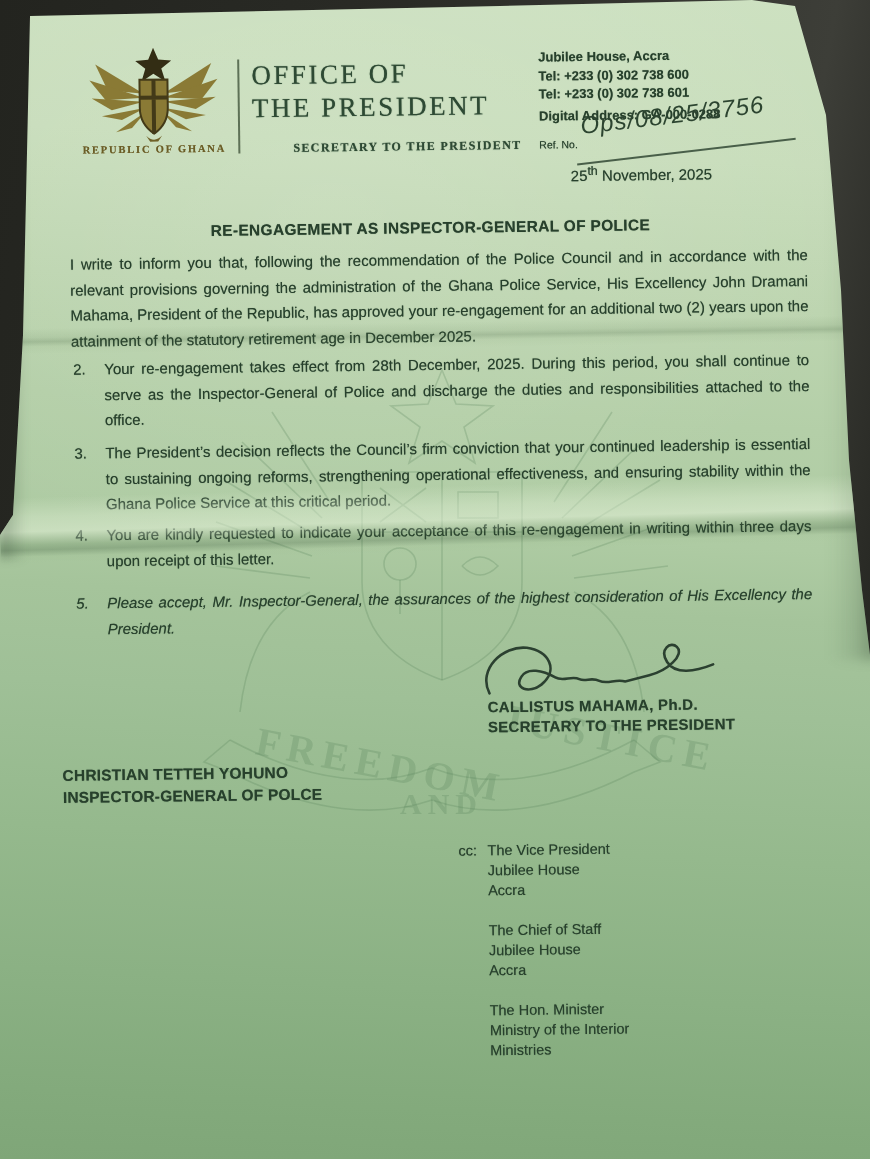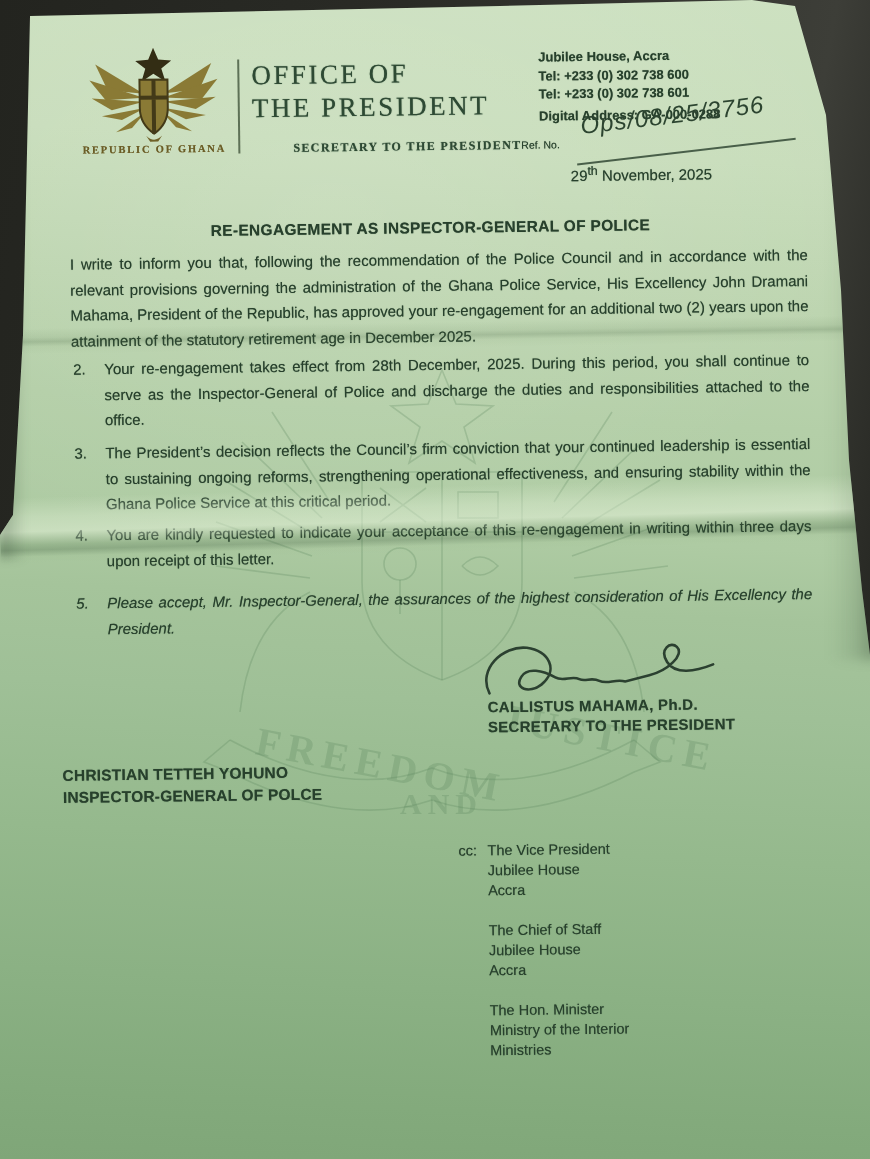--- a/index.html
+++ b/index.html
@@ -29,21 +29,21 @@
   .serifhead{font-family:"Liberation Serif",serif;color:#2e4a34;text-shadow:0 0 1px rgba(46,74,52,.75);}
   .office1{position:absolute;left:258px;top:58px;font-size:27px;letter-spacing:2.5px;}
   .office2{position:absolute;left:258px;top:91px;font-size:27px;letter-spacing:2.5px;}
   .secline{position:absolute;left:299px;top:139px;font-size:12px;letter-spacing:1.4px;font-weight:bold;}
   .divider{position:absolute;left:244px;top:57px;width:2px;height:94px;background:rgba(45,65,42,.7);}
   .crest{position:absolute;left:94px;top:42px;}
   .crest-label{position:absolute;left:72px;top:140px;width:176px;text-align:center;
     font-family:"Liberation Serif",serif;font-size:10.5px;font-weight:bold;letter-spacing:1.8px;color:#6b5d26;text-shadow:0 0 .6px rgba(107,93,38,.7);}
   .contact{position:absolute;left:545px;top:50px;font-size:13px;font-weight:bold;line-height:18.5px;}
   .contact .gap{margin-top:3px;}
-  .ref-label{position:absolute;left:527px;top:140px;font-size:10.5px;}
+  .ref-label{position:absolute;left:545px;top:140px;font-size:10.5px;}
   .ref-value{position:absolute;left:588px;top:114px;font-size:24px;font-style:italic;letter-spacing:1px;
     transform:rotate(-6deg);transform-origin:left bottom;color:#2c4430;}
   .ref-underline{position:absolute;left:582px;top:154px;width:220px;height:2px;background:rgba(40,62,44,.8);transform:rotate(-6deg);}
   .date{position:absolute;left:576px;top:166px;font-size:15px;}
   .subject{position:absolute;left:40px;top:219px;width:790px;text-align:center;font-size:15.5px;font-weight:bold;letter-spacing:.3px;}
   .para{position:absolute;display:flex;font-size:15px;line-height:25.5px;}
   .para .num{width:31px;flex:none;}
   .para .ptext{flex:1;text-align:justify;}
   .p1{left:74px;top:247px;width:738px;}
   .p2{left:76px;top:352px;width:736px;}
@@ -139,21 +139,21 @@
       <div>Jubilee House, Accra</div>
       <div>Tel: +233 (0) 302 738 600</div>
       <div>Tel: +233 (0) 302 738 601</div>
       <div class="gap">Digital Address: GA-000-0288</div>
     </div>
 
     <div class="ref-label ink">Ref. No.</div>
     <div class="ref-value">Ops/08/25/3756</div>
     <div class="ref-underline"></div>
 
-    <div class="date ink"><span>29</span><sup>th</sup> <span>November, 2025</span></div>
+    <div class="date ink"><span>25</span><sup>th</sup> <span>November, 2025</span></div>
 
     <div class="subject ink">RE-ENGAGEMENT AS INSPECTOR-GENERAL OF POLICE</div>
 
     <div class="para p1 ink">
       <div class="ptext">I write to inform you that, following the recommendation of the Police Council and in accordance with the relevant provisions governing the administration of the Ghana Police Service, His Excellency John Dramani Mahama, President of the Republic, has approved your re-engagement for an additional two (2) years upon the attainment of the statutory retirement age in December 2025.</div>
     </div>
     <div class="para p2 ink">
       <div class="num">2.</div>
       <div class="ptext">Your re-engagement takes effect from 28th December, 2025. During this period, you shall continue to serve as the Inspector-General of Police and discharge the duties and responsibilities attached to the office.</div>
     </div>

